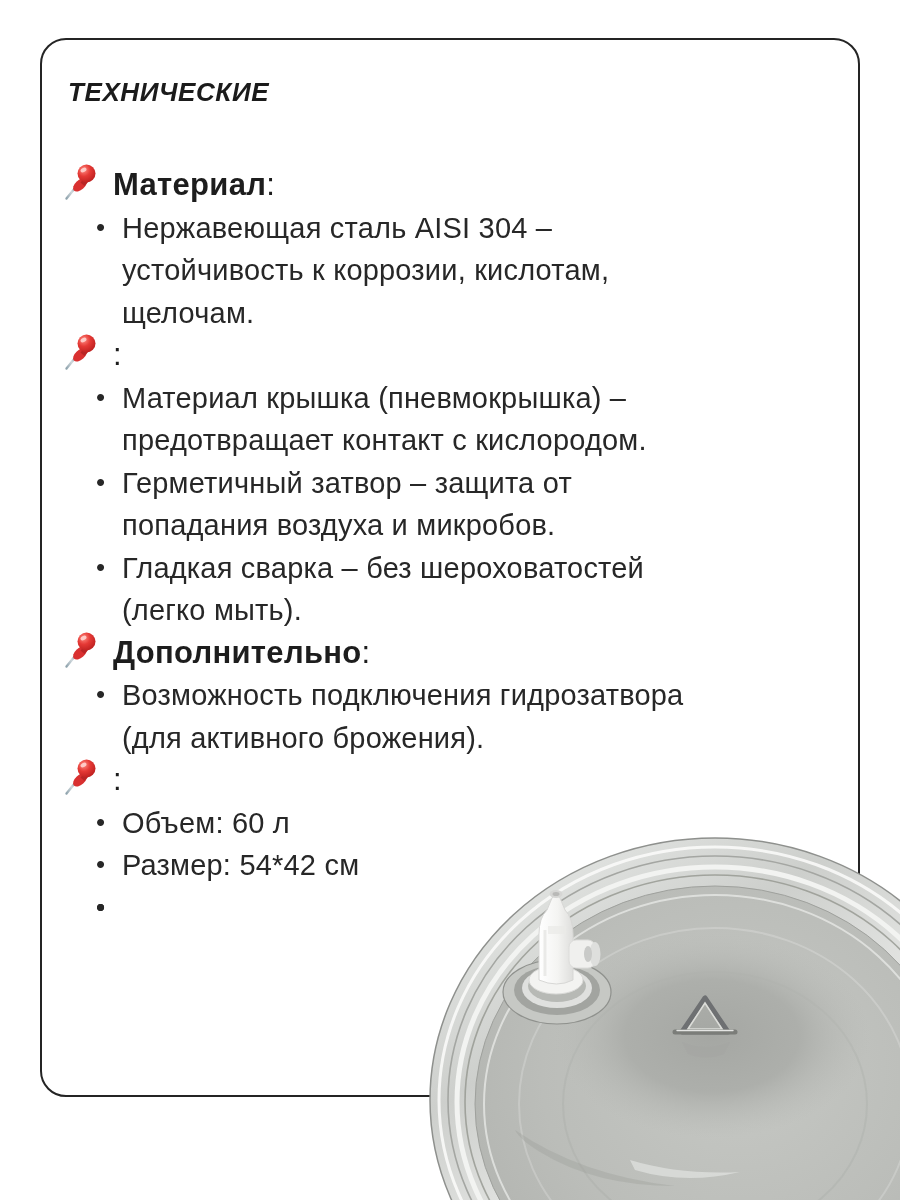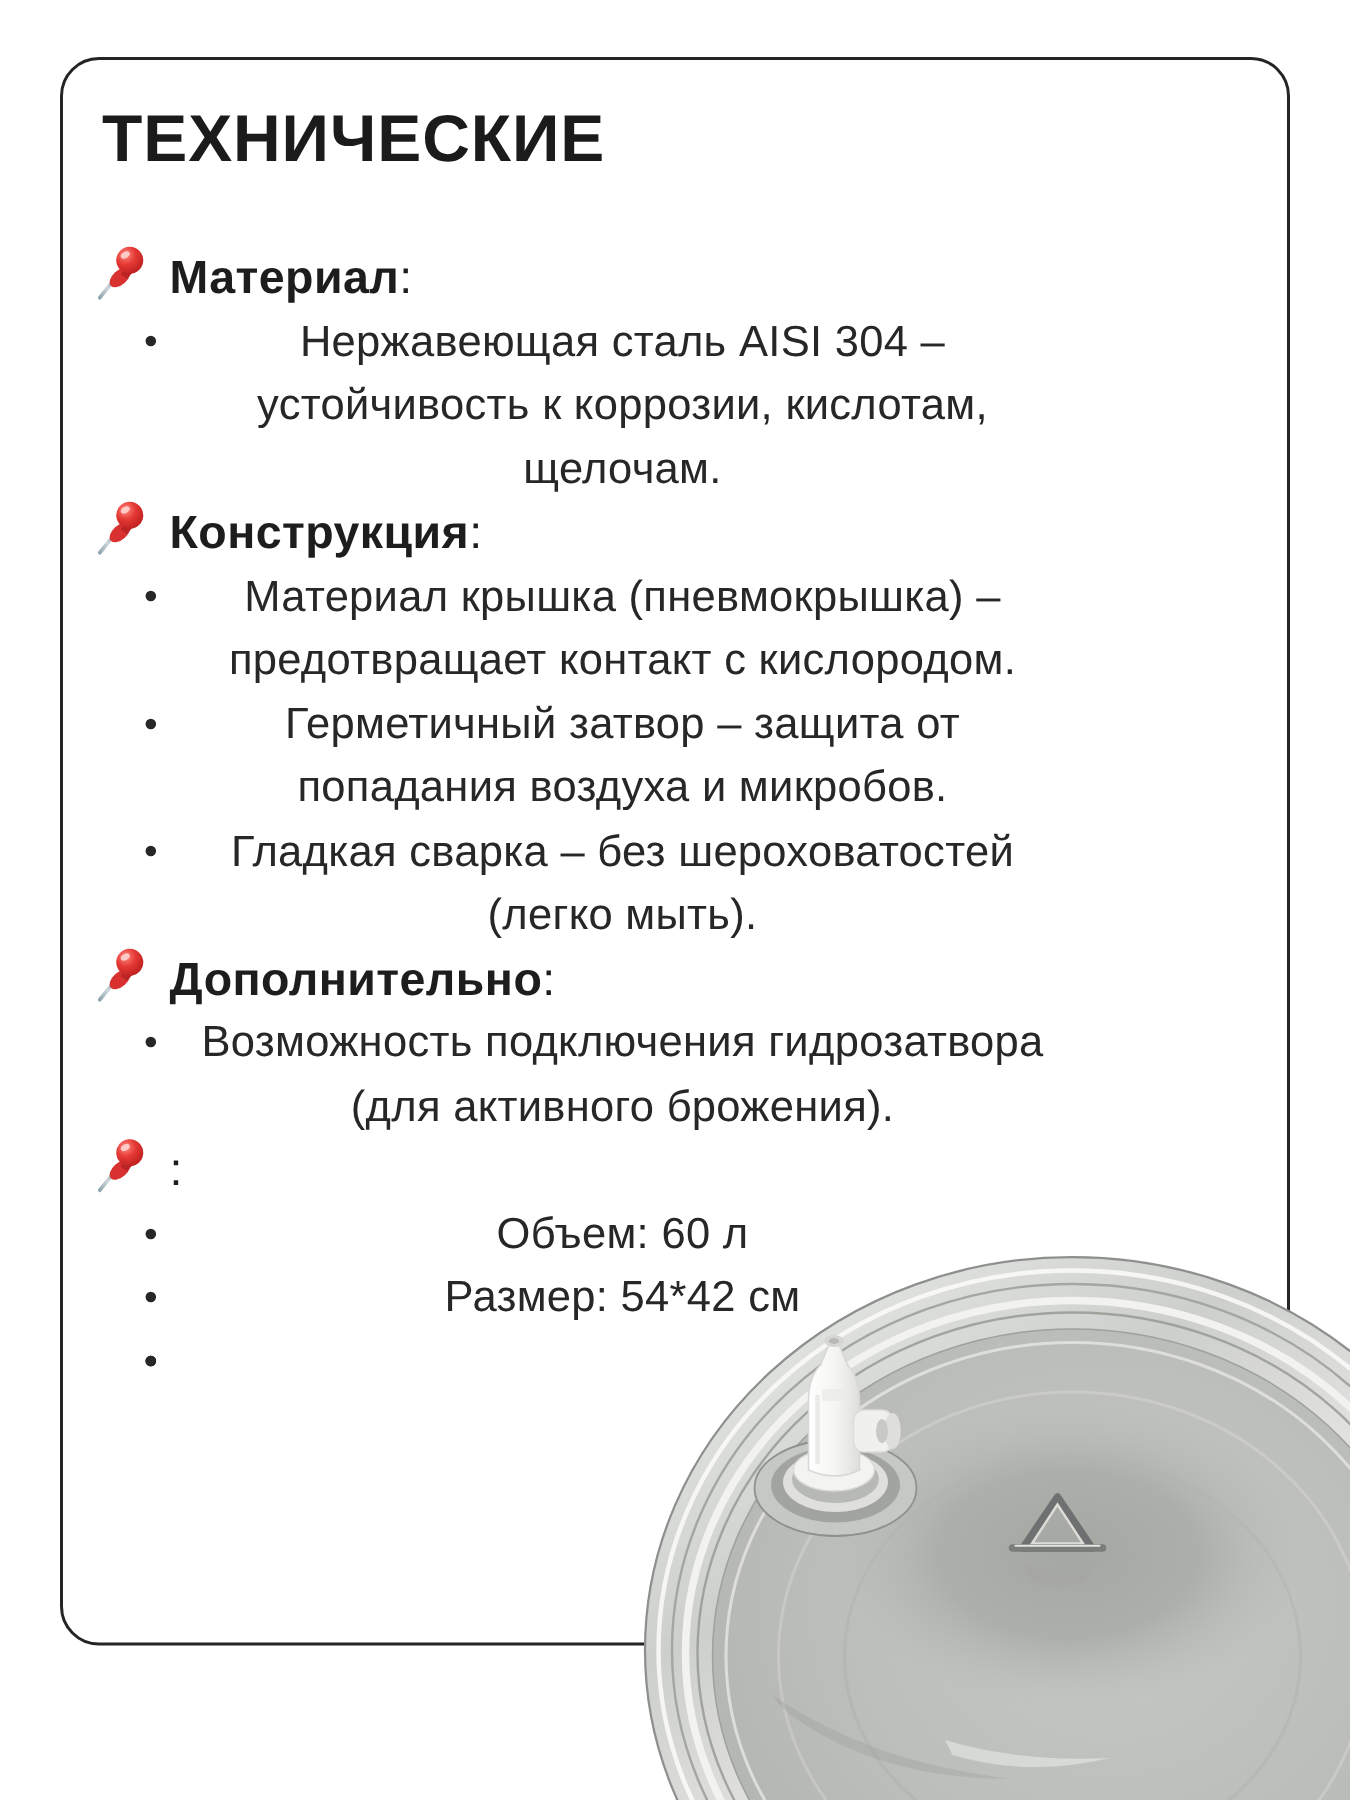--- a/index.html
+++ b/index.html
@@ -7,23 +7,23 @@
     width:900px;height:1200px;position:relative;overflow:hidden;
     background:#ffffff;
     font-family:"Liberation Sans",sans-serif;
   }
   .card{
     position:absolute;left:40px;top:38px;width:820px;height:1059px;
     box-sizing:border-box;border:2px solid #242424;border-radius:26px;
     background:#ffffff;z-index:1;
   }
   .card-inner{padding:28px 18px 0 26px;}
-  .title{margin:0;font-size:44px;line-height:49px;font-weight:700;color:#1b1b1b;letter-spacing:0.6px;}
+  .title{margin:0;font-size:26px;line-height:49px;font-weight:700;color:#1b1b1b;letter-spacing:0.6px;font-style:italic;}
   .title-line{display:block;}
-  .sections{margin-top:47px;text-align:center;}
+  .sections{margin-top:47px;}
   .heading-row{display:flex;align-items:center;line-height:42.5px;}
   .pin-icon{width:34px;height:40px;margin-left:-6px;margin-right:17px;flex:none;transform:translateY(-3px);}
   .heading-text{font-size:31px;font-weight:700;color:#1d1d1d;letter-spacing:0.3px;white-space:nowrap;}
   .heading-colon{font-size:31px;font-weight:400;color:#1d1d1d;}
   .item{
     position:relative;padding-left:54px;box-sizing:border-box;
     font-size:29px;line-height:42.5px;color:#272727;letter-spacing:0.2px;
     max-width:640px;
   }
   .bullet{position:absolute;left:28px;top:-1px;font-size:26px;color:#272727;}
@@ -80,21 +80,20 @@
           <stop offset="0.5" stop-color="#cfd8dc"></stop>
           <stop offset="1" stop-color="#78909c"></stop>
         </linearGradient>
       </defs>
       <line x1="4.5" y1="36.5" x2="15" y2="23.5" stroke="url(#pinNeedleG)" stroke-width="2.4" stroke-linecap="round"></line>
       <ellipse cx="18" cy="23" rx="8.2" ry="4.8" transform="rotate(-42 18 23)" fill="#d93030"></ellipse>
       <path d="M18.5 20.5 L23 15.5 L27 19 L22.5 24 Z" fill="#b92525"></path>
       <circle cx="24.5" cy="11.5" r="9" fill="url(#pinHeadG)"></circle>
       <ellipse cx="21.5" cy="8" rx="3.2" ry="2.1" transform="rotate(-30 21.5 8)" fill="#ffd3cf" opacity="0.9"></ellipse>
     </svg>
-              <span class="heading-text">Конструкция</span>
               <span class="heading-colon">:</span>
             </div>
             <div class="item"><span class="bullet">•</span><span class="item-text">Материал крышка (пневмокрышка) – предотвращает контакт с кислородом.</span></div>
             <div class="item"><span class="bullet">•</span><span class="item-text">Герметичный затвор – защита от попадания воздуха и микробов.</span></div>
             <div class="item"><span class="bullet">•</span><span class="item-text">Гладкая сварка – без шероховатостей (легко мыть).</span></div>
           </div>
           <div class="section">
             <div class="heading-row">
               <svg class="pin-icon" viewBox="0 0 34 40" aria-hidden="true">
       <defs>

